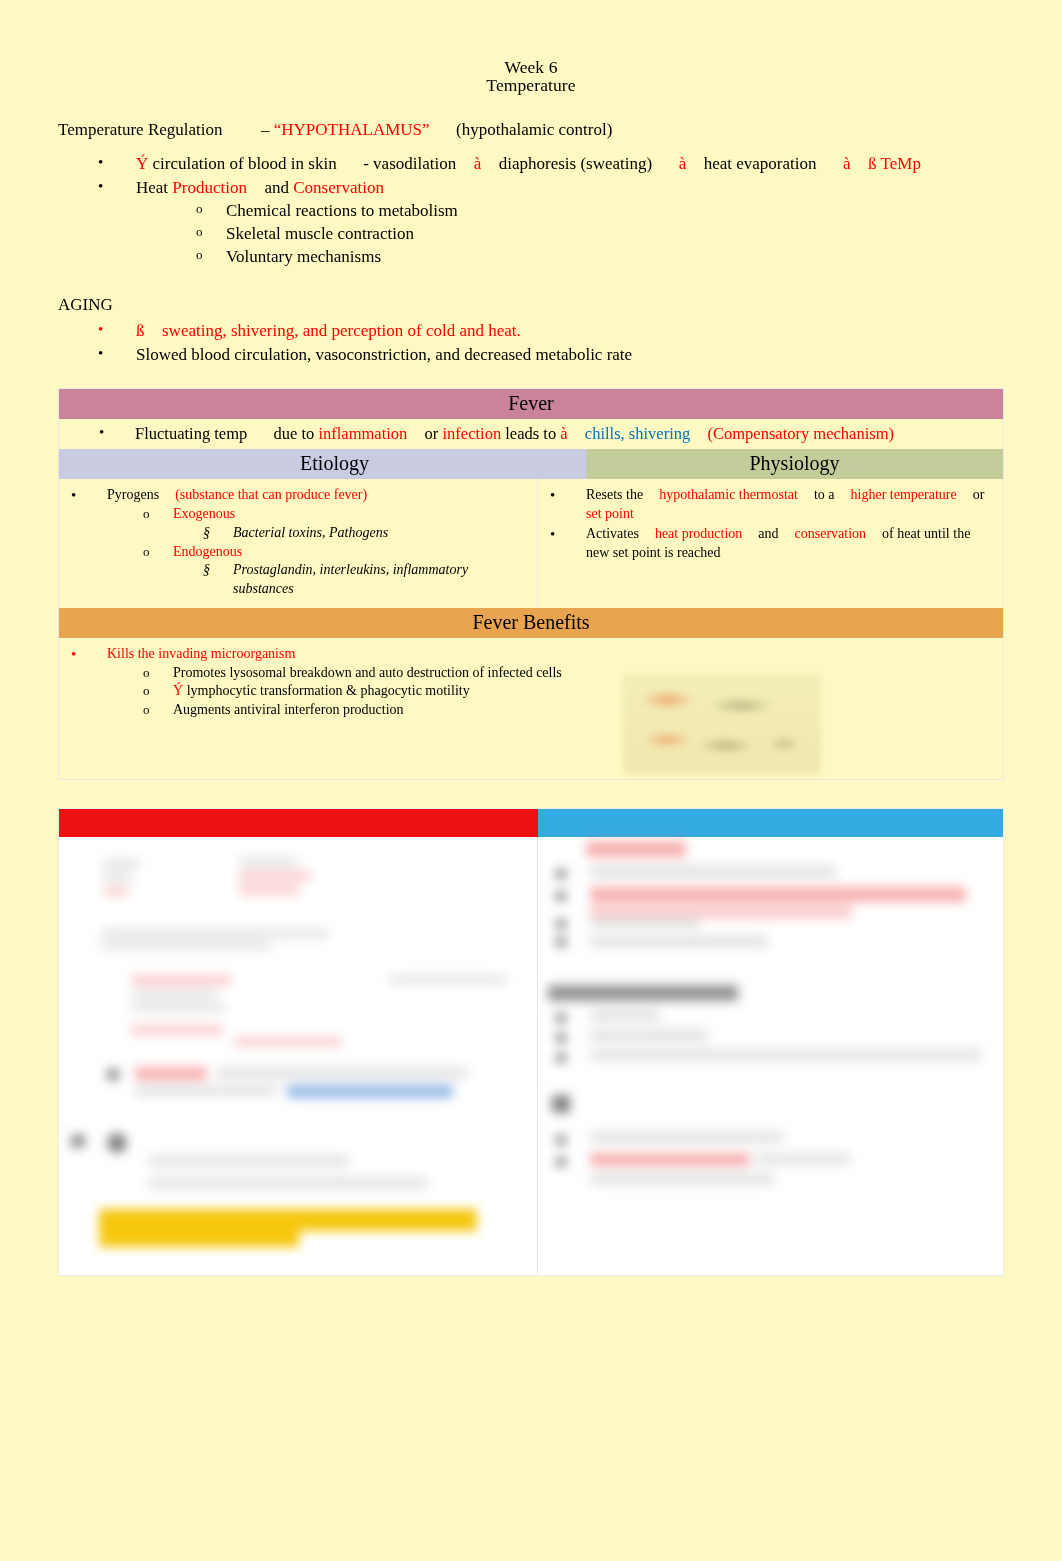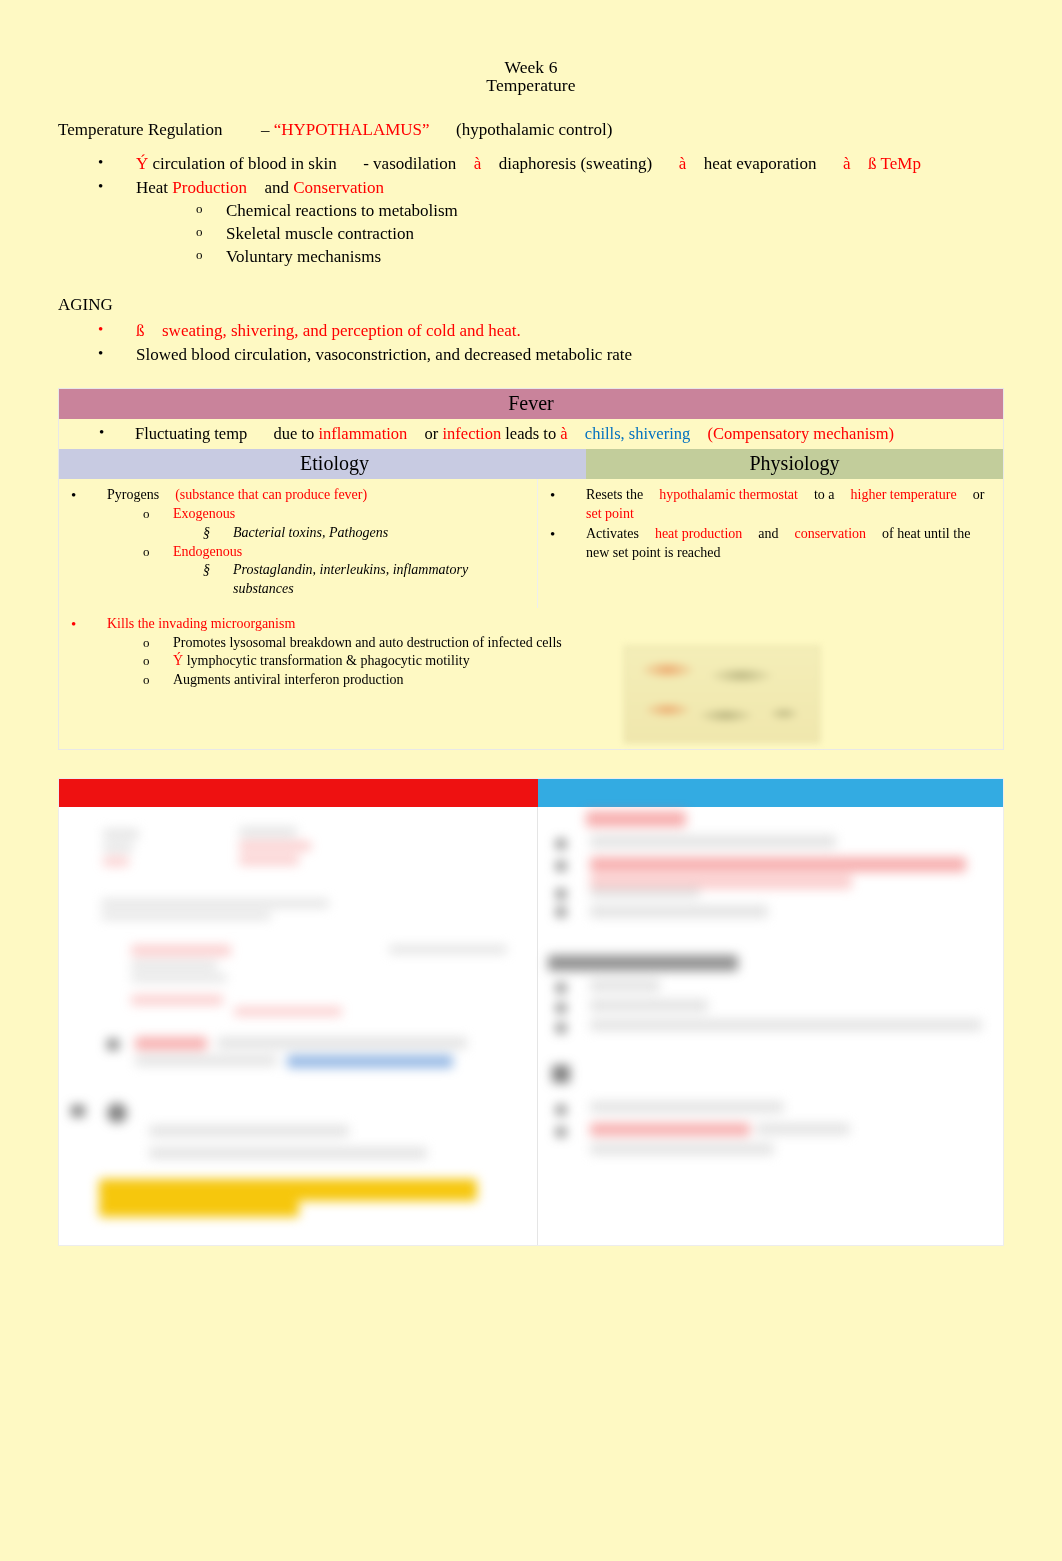--- a/index.html
+++ b/index.html
@@ -365,20 +365,21 @@
               <span class="sp1"></span>
               <span class="red">conservation</span>
               <span class="sp1"></span>
               <span>of heat until the new set point is reached</span>
             </li>
           </ul>
         </div>
       </div>
     </div>
 
+    <div class="band band-benefit">Fever Benefits</div>
 
     <div class="benefit-wrap">
       <div class="cell" style="min-height:128px;">
         <ul class="lv1">
           <li class="redbul">
             <span class="red">Kills the invading microorganism</span>
             <ul class="lv2">
               <li>
                 <span>Promotes lysosomal breakdown and auto destruction of infected cells</span>
               </li>

